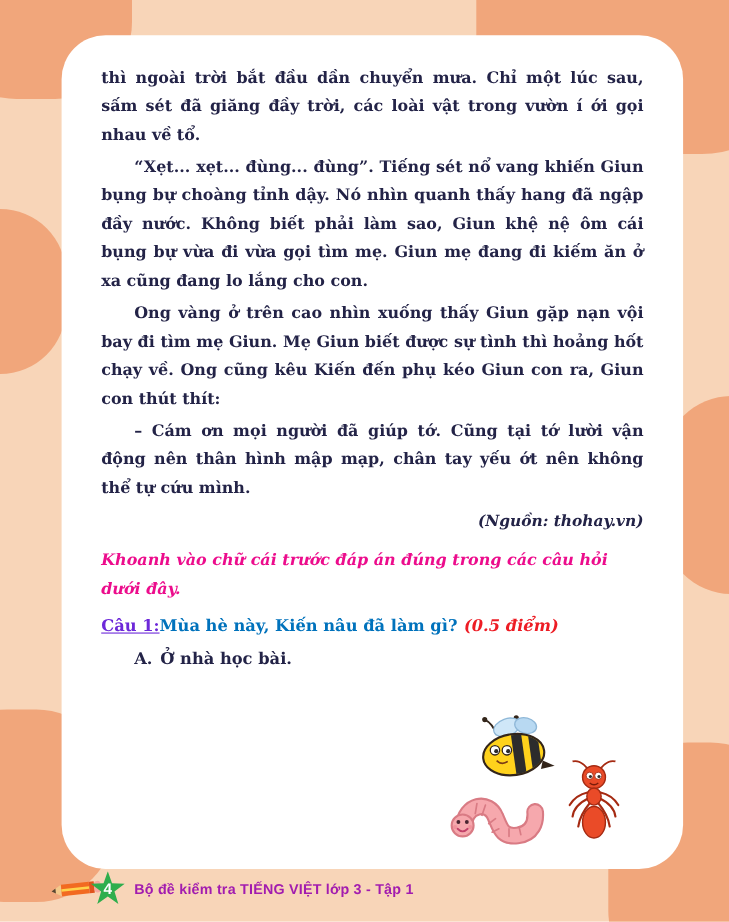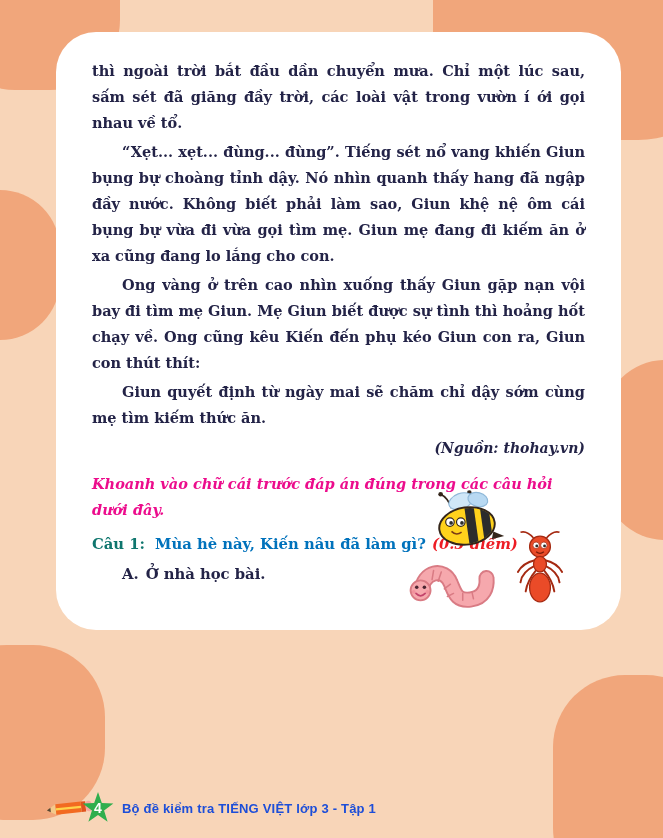--- a/index.html
+++ b/index.html
@@ -20,21 +20,21 @@
   .blob-tl { left: -55px; top: -75px; width: 175px; height: 165px; border-radius: 70px; }
   .blob-tr { right: -70px; top: -95px; width: 300px; height: 235px; border-radius: 95px; }
   .blob-ml { left: -75px; top: 190px; width: 135px; height: 150px; border-radius: 60px; }
   .blob-mr { right: -75px; top: 360px; width: 135px; height: 180px; border-radius: 62px; }
   .blob-bl { left: -65px; top: 645px; width: 170px; height: 175px; border-radius: 72px; }
   .blob-br { right: -55px; top: 675px; width: 165px; height: 225px; border-radius: 72px; }
 
   .card {
     position: absolute;
     left: 56px; top: 32px;
-    width: 565px; height: 598px;
+    width: 565px; height: 758px;
     background: #ffffff;
     border-radius: 40px;
     padding: 26px 36px 16px 36px;
     overflow: hidden;
   }
 
   .story p {
     margin: 0 0 3px 0;
     font-size: 14.5px;
     line-height: 26px;
@@ -63,21 +63,21 @@
     font-style: italic;
     color: #ec0c8c;
   }
 
   .question {
     margin: 8px 0 0 0;
     font-size: 14.8px;
     line-height: 26px;
     font-weight: 700;
   }
-  .q-label { color: #0f766e; margin-right: 10px; }
+  .q-label { color: #6d28d9; text-decoration: underline; margin-right: 0; }
   .q-text  { color: #0072bc; }
   .q-points { color: #ed1c24; font-style: italic; margin-left: 6px; }
 
   .options { margin-top: 4px; }
   .option {
     margin: 0 0 6px 0;
     padding-left: 30px;
     font-size: 14.8px;
     line-height: 26px;
     font-weight: 700;
@@ -109,21 +109,21 @@
     width: 32px; height: 32px;
     background: #2fae4d;
     clip-path: polygon(50% 0%, 62% 34%, 98% 36%, 69% 58%, 80% 93%, 50% 72%, 20% 93%, 31% 58%, 2% 36%, 38% 34%);
     display: flex; align-items: center; justify-content: center;
     color: #ffffff;
     font-size: 14px;
     font-weight: 700;
   }
   .footer-text {
     margin-left: 8px;
-    color: #1d4ed8;
+    color: #a21caf;
     font-size: 13px;
     font-weight: 700;
     letter-spacing: 0.2px;
   }
 </style>
 </head>
 <body>
 
 <div class="page">
 
@@ -133,21 +133,21 @@
   <div class="blob blob-mr"></div>
   <div class="blob blob-bl"></div>
   <div class="blob blob-br"></div>
 
   <div class="card">
 
     <div class="story">
       <p class="no-indent">thì ngoài trời bắt đầu dần chuyển mưa. Chỉ một lúc sau, sấm sét đã giăng đầy trời, các loài vật trong vườn í ới gọi nhau về tổ.</p>
       <p>“Xẹt... xẹt... đùng... đùng”. Tiếng sét nổ vang khiến Giun bụng bự choàng tỉnh dậy. Nó nhìn quanh thấy hang đã ngập đầy nước. Không biết phải làm sao, Giun khệ nệ ôm cái bụng bự vừa đi vừa gọi tìm mẹ. Giun mẹ đang đi kiếm ăn ở xa cũng đang lo lắng cho con.</p>
       <p>Ong vàng ở trên cao nhìn xuống thấy Giun gặp nạn vội bay đi tìm mẹ Giun. Mẹ Giun biết được sự tình thì hoảng hốt chạy về. Ong cũng kêu Kiến đến phụ kéo Giun con ra, Giun con thút thít:</p>
-      <p>Giun quyết định từ ngày mai sẽ chăm chỉ dậy sớm cùng mẹ tìm kiếm thức ăn.</p>
+      <p>– Cám ơn mọi người đã giúp tớ. Cũng tại tớ lười vận động nên thân hình mập mạp, chân tay yếu ớt nên không thể tự cứu mình.</p>
     </div>
 
     <p class="source">(Nguồn: thohay.vn)</p>
 
     <p class="instruction">Khoanh vào chữ cái trước đáp án đúng trong các câu hỏi dưới đây.</p>
 
     <p class="question">
       <span class="q-label">Câu 1:</span><span class="q-text">Mùa hè này, Kiến nâu đã làm gì?</span><span class="q-points">(0.5 điểm)</span>
     </p>
 

